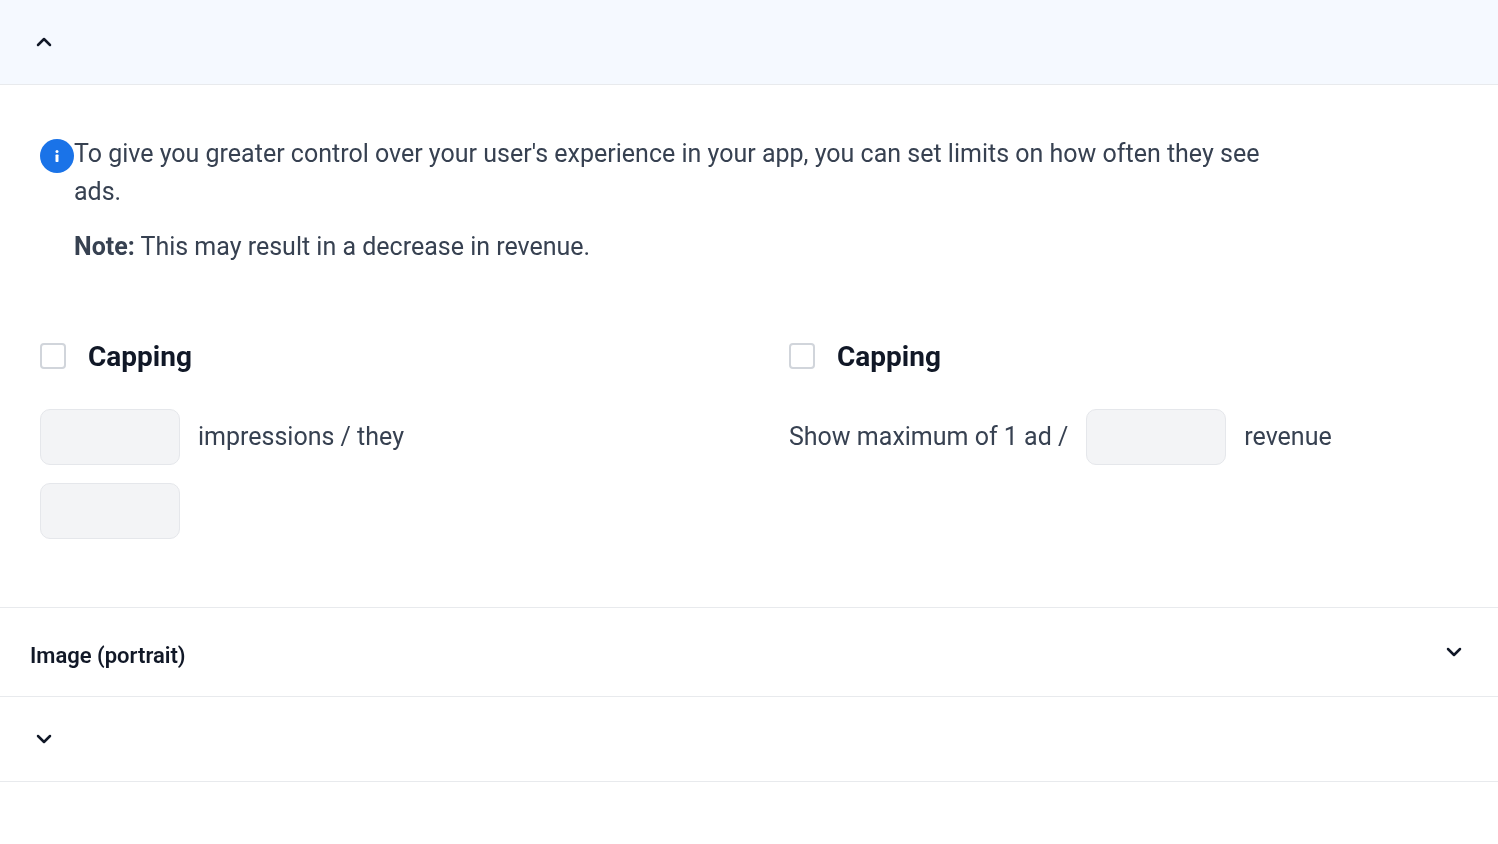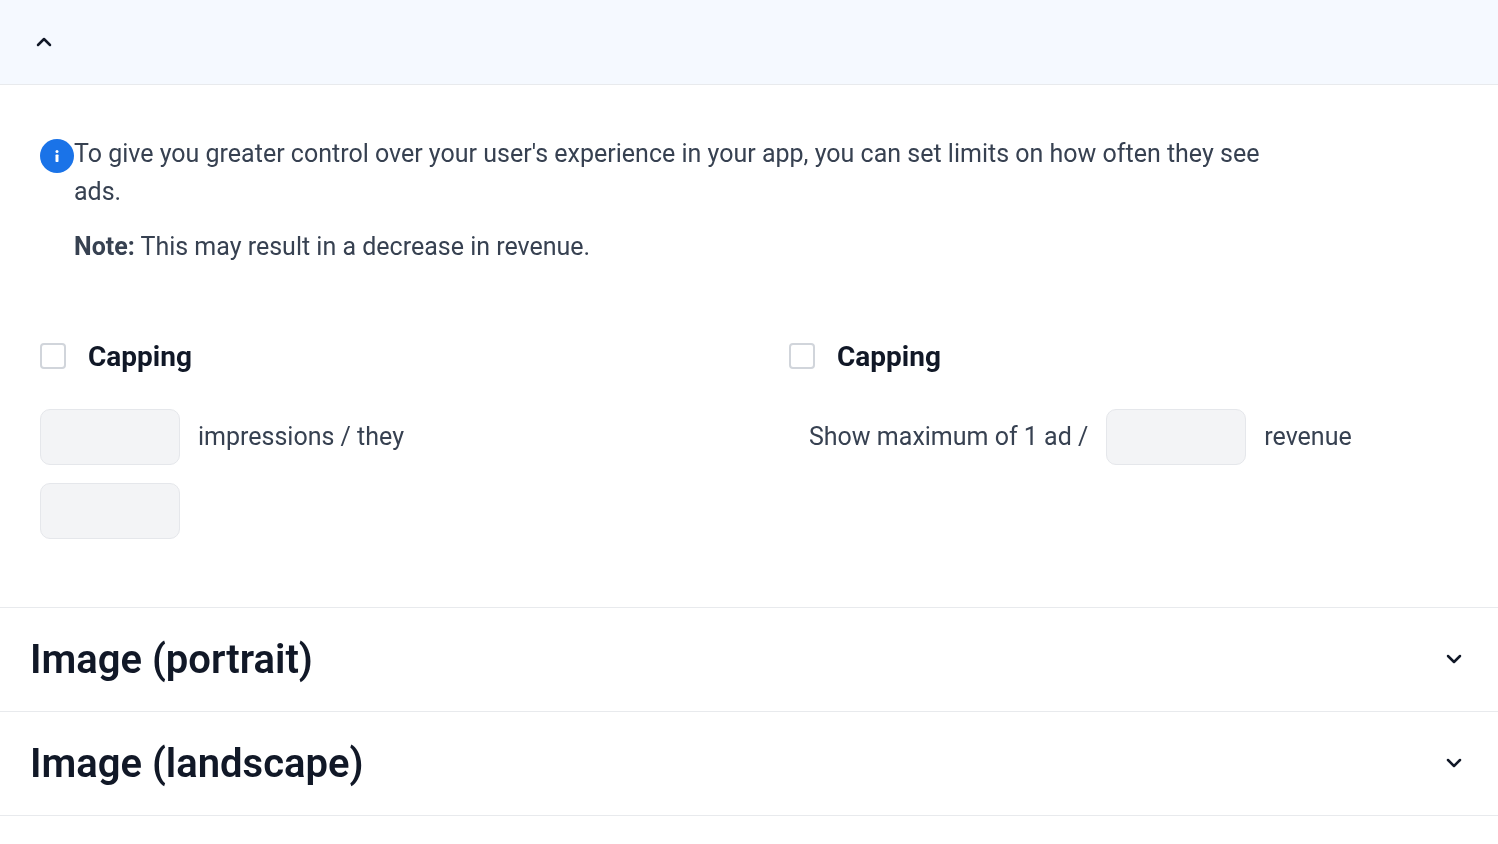--- a/index.html
+++ b/index.html
@@ -112,35 +112,35 @@
       font-size: 22px;
       padding: 0 14px;
       color: #374151;
     }
     .pacing-row {
       display: flex;
       align-items: center;
       gap: 18px;
       font-size: 25px;
       color: #374151;
-      margin-left: 20px;
     }
     .collapsed-section {
       border-bottom: 1px solid #e8eaed;
       padding: 28px 30px;
       display: flex;
       justify-content: space-between;
       align-items: center;
       cursor: pointer;
       background: #fff;
     }
     .collapsed-section h2 {
-      font-size: 40px;
+      font-size: 22px;
       font-weight: 600;
       color: #111827;
+      margin-top: 7px;
     }
   </style>
 </head>
 <body>
 
 <div class="panel-header">
   <span class="chevron">
     <svg width="24" height="24" viewBox="0 0 24 24" fill="none" stroke="#111827" stroke-width="2.5" stroke-linecap="round" stroke-linejoin="round">
         <polyline points="18 15 12 9 6 15"></polyline>
       </svg>
@@ -196,19 +196,18 @@
 <div class="collapsed-section">
   <h2>Image (portrait)</h2>
   <span class="chevron">
     <svg width="24" height="24" viewBox="0 0 24 24" fill="none" stroke="#111827" stroke-width="2.5" stroke-linecap="round" stroke-linejoin="round">
         <polyline points="6 9 12 15 18 9"></polyline>
       </svg>
   </span>
 </div>
 
 <div class="collapsed-section">
-  <h2>Image (landscape)</h2>
   <span class="chevron">
     <svg width="24" height="24" viewBox="0 0 24 24" fill="none" stroke="#111827" stroke-width="2.5" stroke-linecap="round" stroke-linejoin="round">
         <polyline points="6 9 12 15 18 9"></polyline>
       </svg>
   </span>
 </div>
 
 </body></html>

